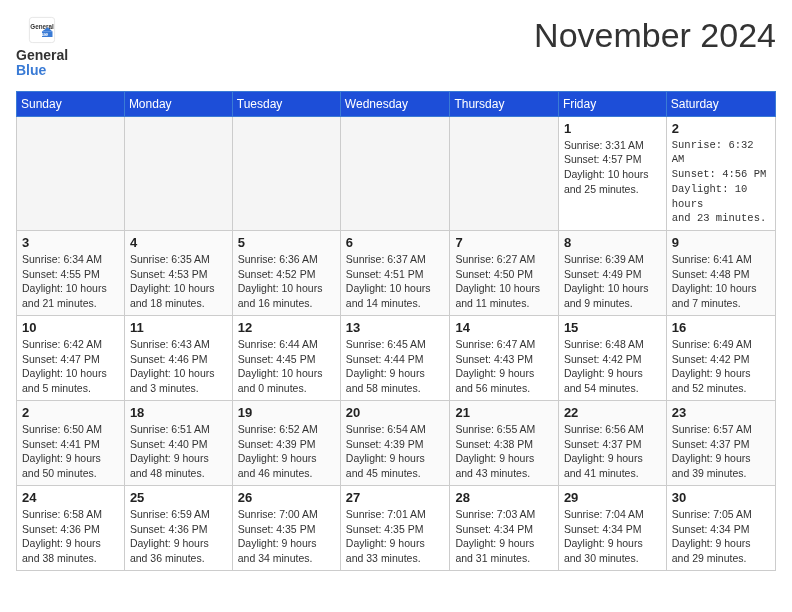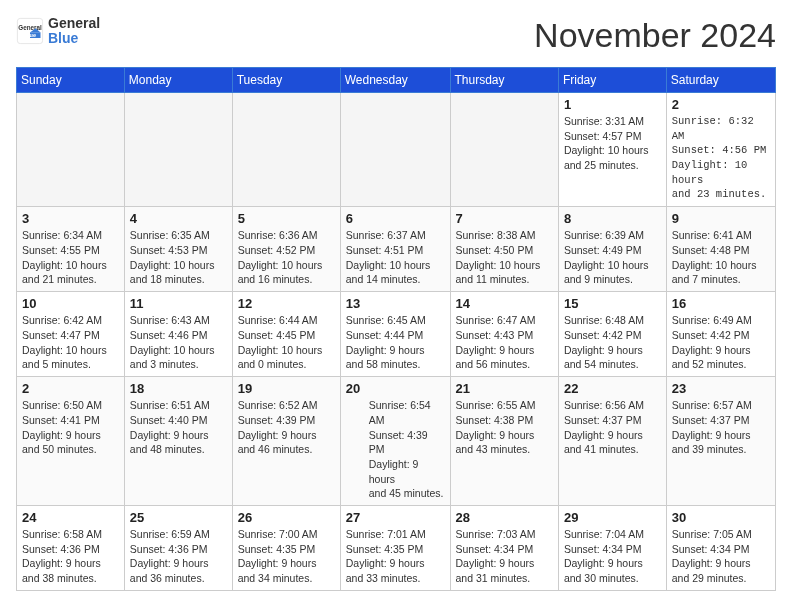--- a/index.html
+++ b/index.html
@@ -13,20 +13,21 @@
     .header {
       display: flex;
       justify-content: space-between;
       align-items: flex-start;
       margin-bottom: 12px;
     }
     .logo {
       display: flex;
       align-items: center;
       gap: 4px;
+      flex-direction: column;
     }
     .logo-icon {
       width: 28px;
       height: 28px;
     }
     .title-block { text-align: right; }
     .month-title { font-size: 34px; font-weight: normal; color: #333; }
     .location { font-size: 15px; color: #555; margin-top: 2px; }
     .calendar {
       width: 100%;
@@ -151,21 +152,21 @@
         </td>
         <td>
           <span class="day-number">6</span>
           <div class="day-info" style="white-space: pre-line;">Sunrise: 6:37 AM
 Sunset: 4:51 PM
 Daylight: 10 hours
 and 14 minutes.</div>
         </td>
         <td>
           <span class="day-number">7</span>
-          <div class="day-info" style="white-space: pre-line;">Sunrise: 8:38 AM
+          <div class="day-info" style="white-space: pre-line;">Sunrise: 6:27 AM
 Sunset: 4:50 PM
 Daylight: 10 hours
 and 11 minutes.</div>
         </td>
         <td>
           <span class="day-number">8</span>
           <div class="day-info" style="white-space: pre-line;">Sunrise: 6:39 AM
 Sunset: 4:49 PM
 Daylight: 10 hours
 and 9 minutes.</div>
@@ -246,21 +247,21 @@
         </td>
         <td>
           <span class="day-number">19</span>
           <div class="day-info" style="white-space: pre-line;">Sunrise: 6:52 AM
 Sunset: 4:39 PM
 Daylight: 9 hours
 and 46 minutes.</div>
         </td>
         <td>
           <span class="day-number">20</span>
-          <div class="day-info" style="white-space: pre-line; margin-left: 23px;">Sunrise: 6:54 AM
+          <div class="day-info" style="white-space: pre-line;">Sunrise: 6:54 AM
 Sunset: 4:39 PM
 Daylight: 9 hours
 and 45 minutes.</div>
         </td>
         <td>
           <span class="day-number">21</span>
           <div class="day-info" style="white-space: pre-line;">Sunrise: 6:55 AM
 Sunset: 4:38 PM
 Daylight: 9 hours
 and 43 minutes.</div>

